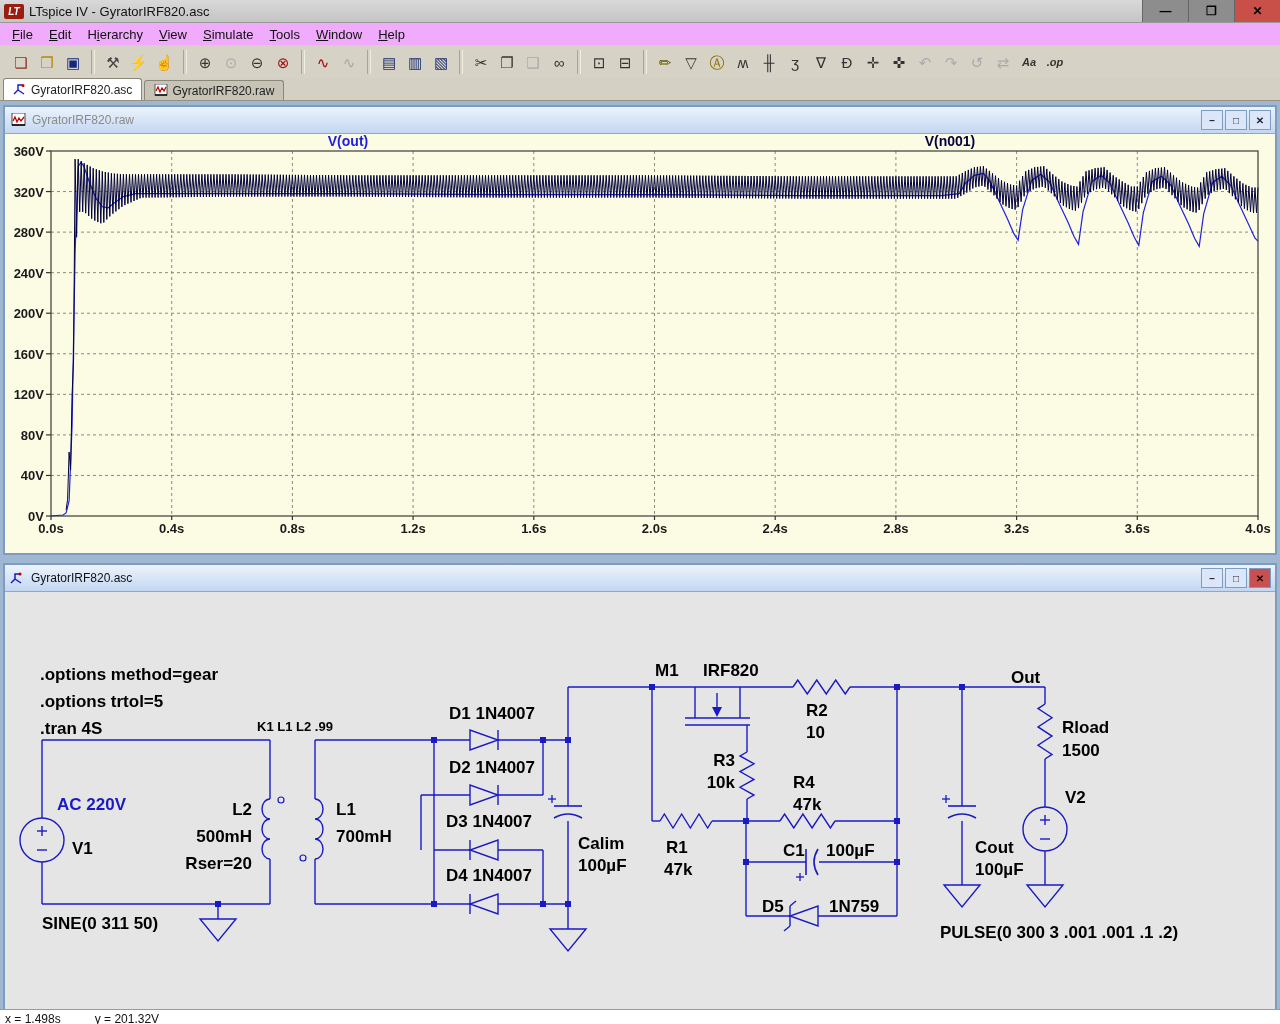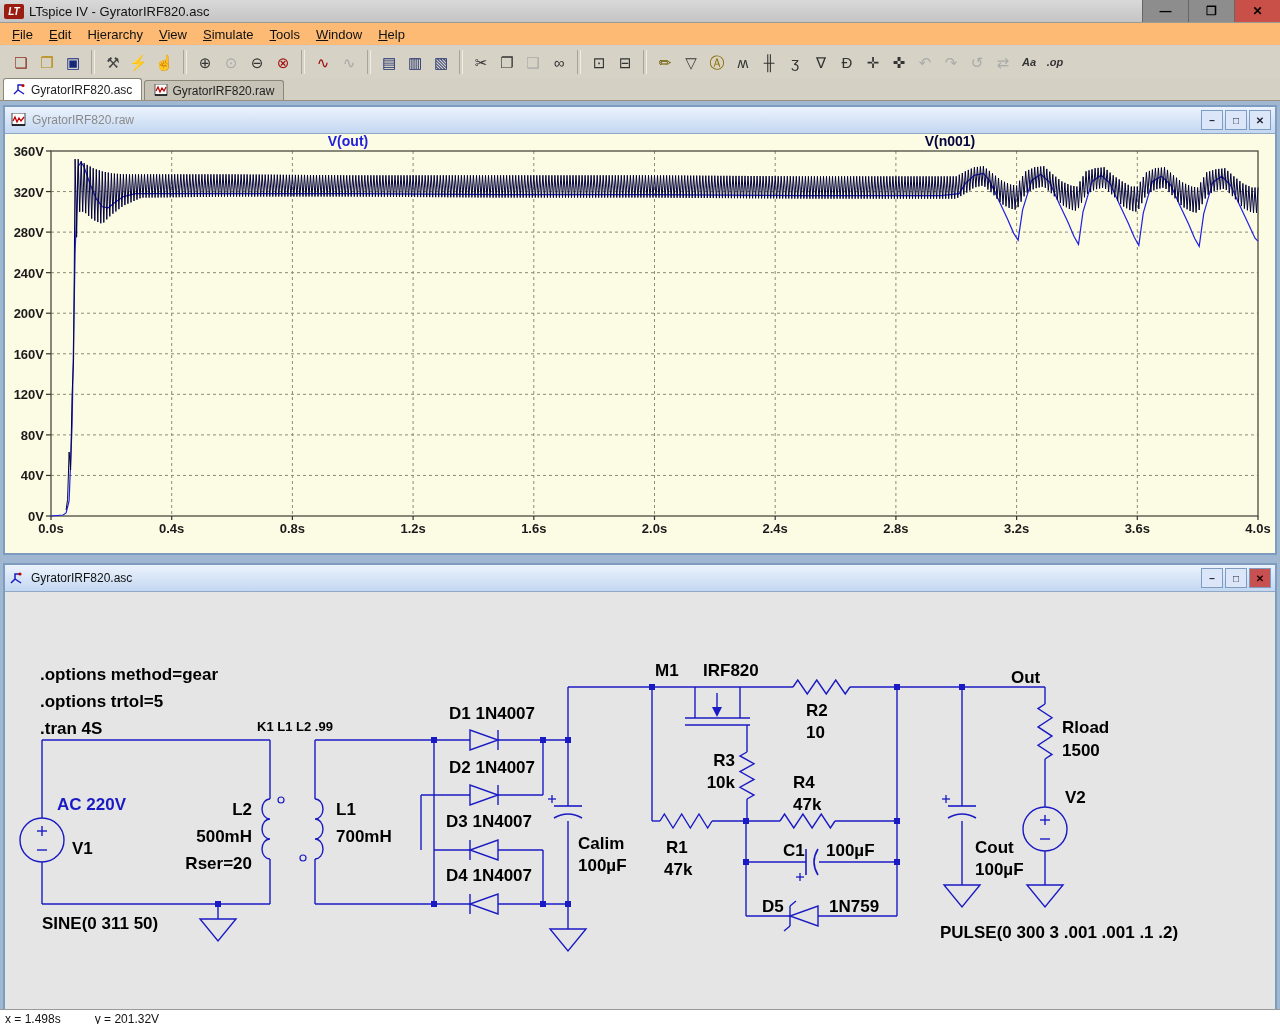--- a/index.html
+++ b/index.html
@@ -8,21 +8,21 @@
   
   .titlebar{height:22px;background:linear-gradient(#d9d9d9,#c4c4c4);display:flex;align-items:center;
             border-bottom:1px solid #9a9a9a;}
   .lt-logo{width:20px;height:15px;margin:0 5px 0 4px;background:#9B1C10;color:#fff;font-weight:bold;
            font-style:italic;font-size:10px;display:flex;align-items:center;justify-content:center;border-radius:2px;}
   .title-text{font-size:13px;color:#111;text-align:center;}
   .cap-btns{margin-left:auto;display:flex;height:22px;}
   .cap-btn{width:45px;height:22px;display:flex;align-items:center;justify-content:center;
            font-size:12px;font-weight:bold;color:#000;background:#8d8d8d;border-left:1px solid #666;}
   .cap-btn.close{background:#C85048;}
-  .menubar{height:22px;background:#fdba74;border-bottom:1px solid #cfcfcf;display:flex;align-items:center;
+  .menubar{height:22px;background:#f0abfc;border-bottom:1px solid #cfcfcf;display:flex;align-items:center;
            font-size:13px;color:#111;padding-left:4px;}
   .menu-item{padding:2px 8px;}
   .menu-item u{text-decoration:underline;}
   .toolbar{height:32px;background:#d6d2c6;border-bottom:1px solid #b2ae a2;display:flex;align-items:center;padding-left:8px;}
   .tb-icon{width:26px;height:24px;display:flex;align-items:center;justify-content:center;font-size:15px;line-height:1;}
   .tb-icon.small-text{font-size:11px;font-weight:bold;font-style:italic;}
   .tb-sep{width:2px;height:24px;border-left:1px solid #a8a496;border-right:1px solid #f0ede4;margin:0 5px;}
   .tabbar{height:22px;background:#d4d0c4;display:flex;align-items:flex-end;padding-left:3px;border-bottom:1px solid #96927f;}
   .tab{height:19px;display:flex;align-items:center;gap:4px;padding:0 9px;font-size:12px;color:#222;
        border:1px solid #8a8678;border-bottom:none;border-radius:3px 3px 0 0;background:#c7c3b6;margin-right:2px;}

